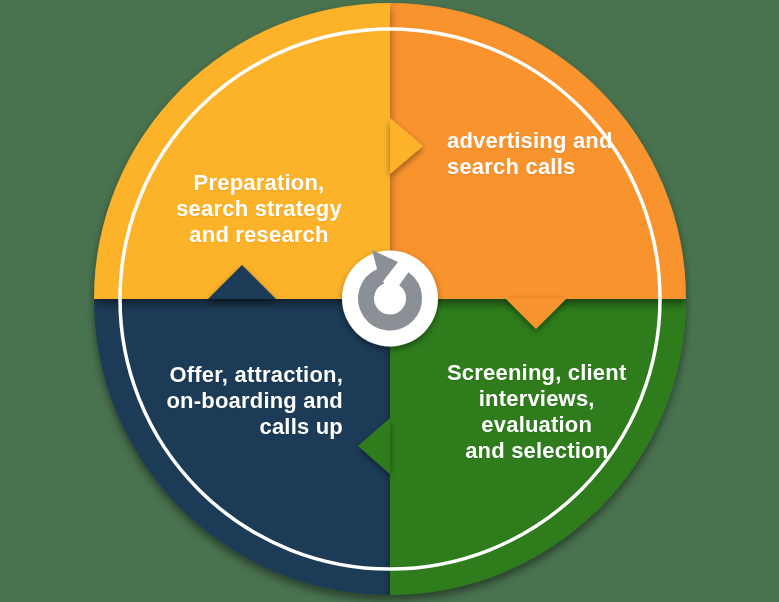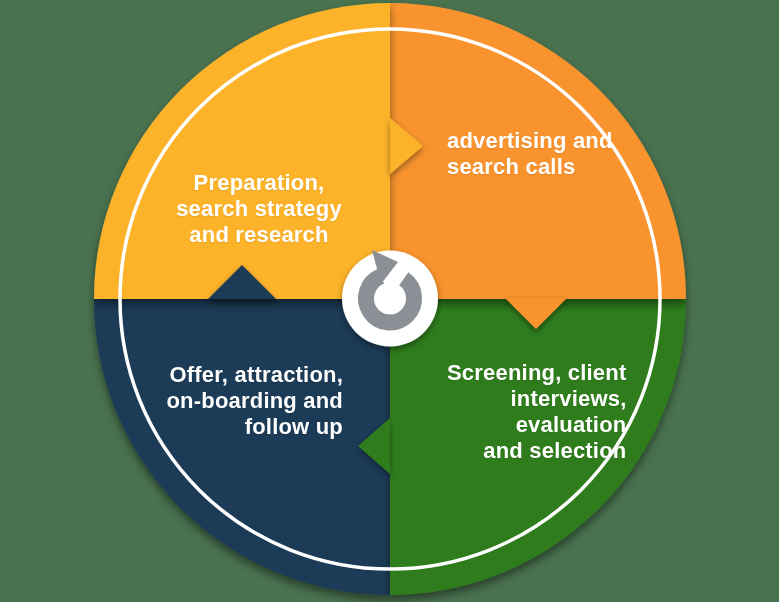--- a/index.html
+++ b/index.html
@@ -36,21 +36,21 @@
     text-align: center;
   }
   #label-top-right {
     left: 447px;
     top: 128px;
     text-align: left;
   }
   #label-bottom-right {
     left: 447px;
     top: 360px;
-    text-align: right;
+    text-align: center;
   }
   #label-bottom-left {
     right: 436px;
     top: 362px;
     text-align: right;
   }
 </style>
 </head>
 <body style="background: rgb(73, 114, 79);">
 
@@ -97,14 +97,14 @@
 <div class="label" id="label-bottom-right">
   <div>Screening, client</div>
   <div>interviews,</div>
   <div>evaluation</div>
   <div>and selection</div>
 </div>
 
 <div class="label" id="label-bottom-left">
   <div>Offer, attraction,</div>
   <div>on-boarding and</div>
-  <div>follow up</div>
+  <div>calls up</div>
 </div>
 
 </body></html>

